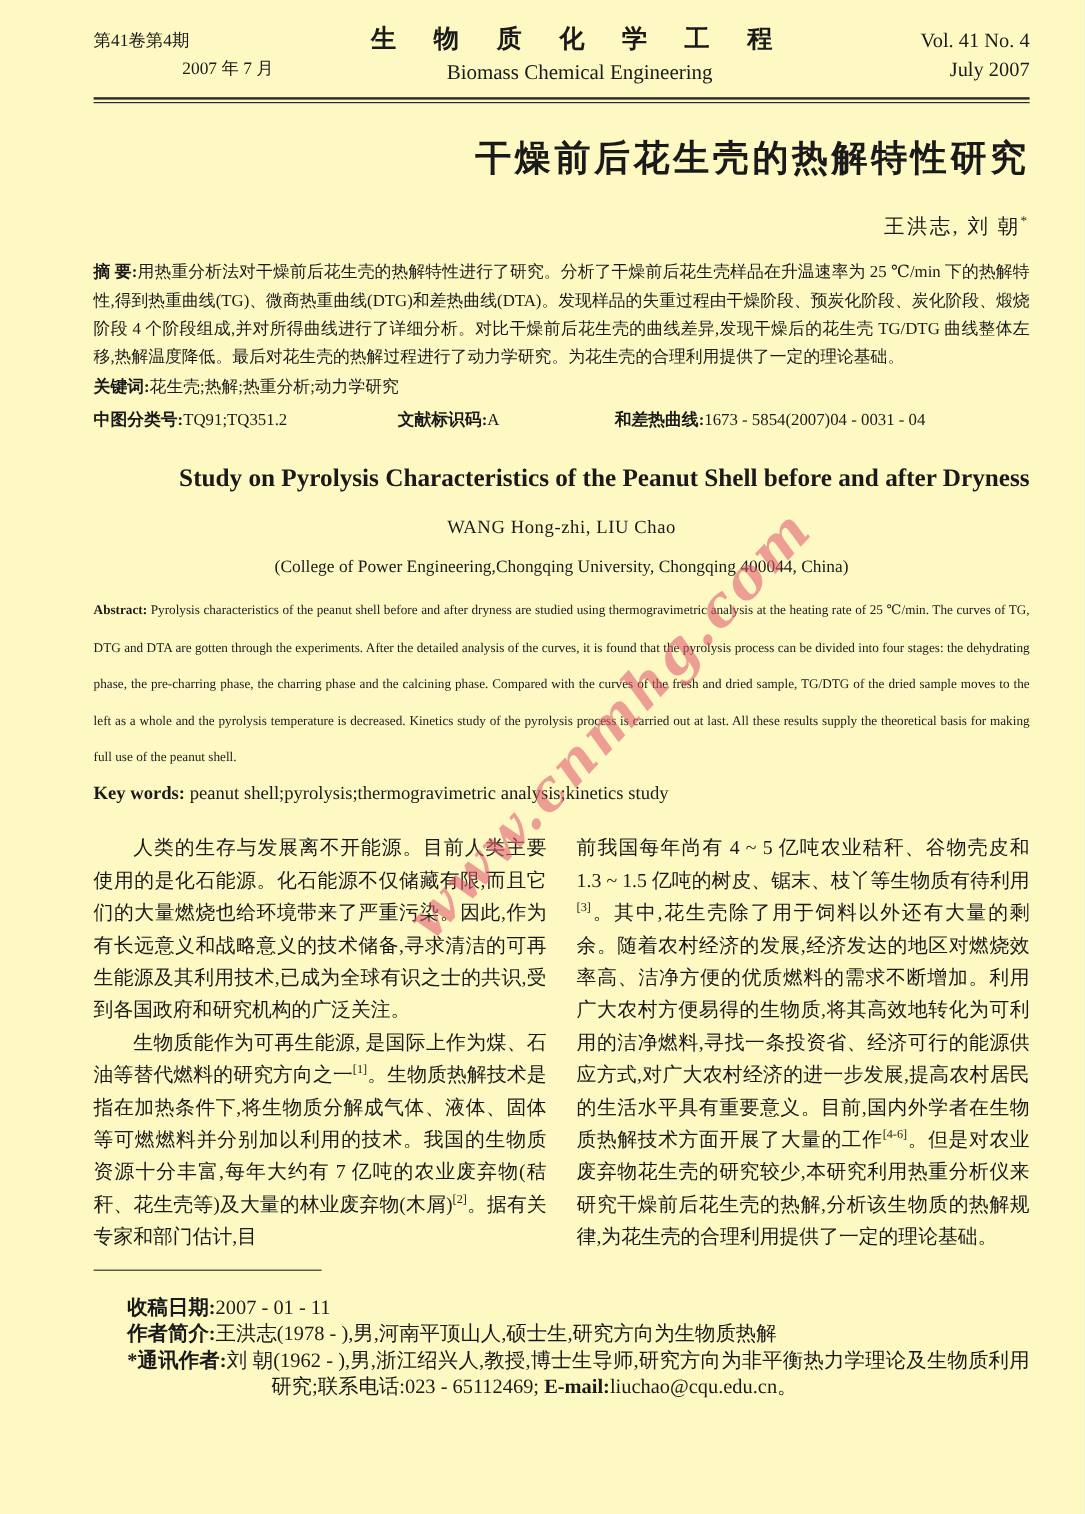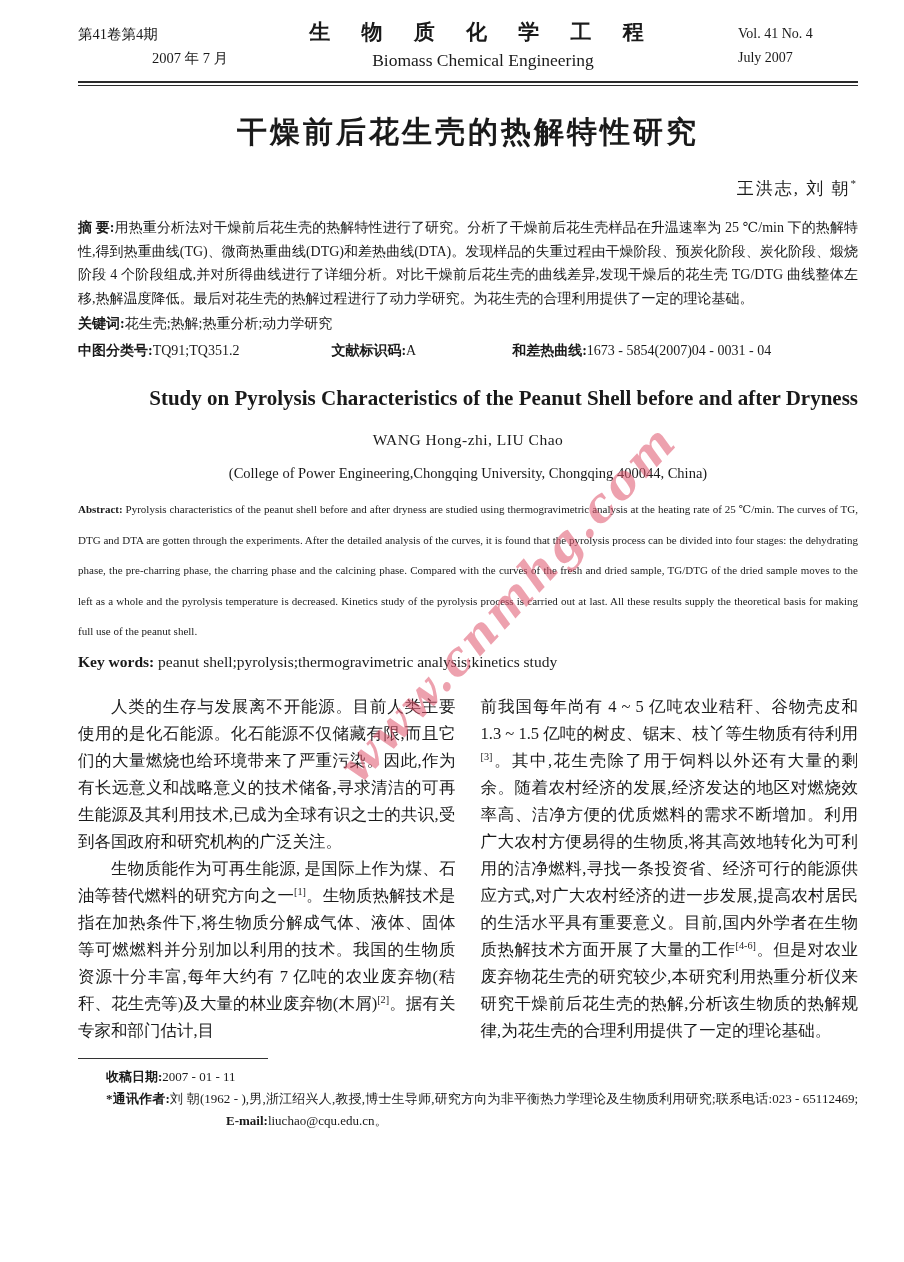--- a/index.html
+++ b/index.html
@@ -2,38 +2,38 @@
 <html><head>
 <meta charset="utf-8">
 <style>
   * { margin: 0; padding: 0; box-sizing: border-box; }
   html, body { background: #e8e8e8; }
   body { font-family: "Liberation Serif", "DejaVu Serif", serif; }
   .page {
     position: relative;
     width: 904px; height: 1262px;
     margin: 0 auto;
-    background: #ffffff;
+    background: #fef9c3;
     color: #1a1a1a;
     overflow: hidden;
     padding: 16px 46px 0 78px;
   }
 
   
   .jheader { display: flex; align-items: flex-start; width: 780px; }
   .jh-left { width: 150px; font-size: 14.5px; line-height: 24px; padding-top: 6px; }
   .jh-left .l2 { padding-left: 8px; text-align: right; }
   .jh-center { flex: 1; text-align: center; }
   .jh-cn { font-size: 21px; font-weight: bold; letter-spacing: 13px; padding-top: 2px; }
   .jh-en { font-size: 17.5px; margin-top: 4px; }
-  .jh-right { width: 120px; font-size: 14px; line-height: 24px; padding-top: 6px; }
+  .jh-right { width: 120px; text-align: right; font-size: 17px; line-height: 24px; padding-top: 6px; }
   .double-rule { width: 780px; height: 5px; border-top: 2px solid #2a2a2a; border-bottom: 1.5px solid #2a2a2a; margin-top: 10px; }
 
   
-  .title-cn { text-align: center; font-size: 30px; font-weight: bold; letter-spacing: 3px; margin-top: 26px; }
+  .title-cn { text-align: right; font-size: 30px; font-weight: bold; letter-spacing: 3px; margin-top: 26px; }
   .authors-cn { text-align: right; font-size: 17px; margin-top: 24px; letter-spacing: 2px; }
   .authors-cn sup { font-size: 11px; }
   .affil-cn { text-align: center; font-size: 14.5px; margin-top: 14px; }
 
   
   .abs-cn { width: 780px; margin-top: 16px; font-size: 14px; line-height: 23.5px; text-align: justify; }
   .bold { font-weight: bold; }
   .kw-cn { width: 780px; margin-top: 2px; font-size: 14px; line-height: 23.5px; }
   .clc-row { width: 780px; display: flex; margin-top: 3px; font-size: 14px; line-height: 23.5px; }
   .clc-row .seg2 { margin-left: 92px; }
@@ -47,21 +47,21 @@
   .kw-en { width: 780px; font-size: 15.5px; line-height: 30.5px; }
 
   
   .body-cols { display: flex; width: 780px; margin-top: 16px; gap: 25px; }
   .col { flex: 1; font-size: 16.5px; line-height: 27px; text-align: justify; }
   .col p.indent { text-indent: 2em; }
   sup.ref { font-size: 0.62em; vertical-align: super; line-height: 0; }
 
   
   .foot-rule { width: 190px; border-top: 1.5px solid #333; margin-top: 14px; }
-  .footer { margin-top: 7px; padding-left: 28px; font-size: 13px; line-height: 22px; width: 780px; }
+  .footer { margin-top: 20px; padding-left: 28px; font-size: 17px; line-height: 22px; width: 780px; }
   .footer .line { text-align: left; }
   .footer .corr { margin-left: -26px; padding-left: 146px; text-indent: -120px; text-align: justify; }
   .footer .corr .star { font-weight: bold; }
 
   
   .watermark {
     position: absolute;
     left: 280px; top: 590px;
     width: 430px;
     text-align: center;
@@ -119,18 +119,19 @@
       <p class="indent">生物质能作为可再生能源, 是国际上作为煤、石油等替代燃料的研究方向之一<sup class="ref">[1]</sup>。生物质热解技术是指在加热条件下,将生物质分解成气体、液体、固体等可燃燃料并分别加以利用的技术。我国的生物质资源十分丰富,每年大约有 7 亿吨的农业废弃物(秸秆、花生壳等)及大量的林业废弃物(木屑)<sup class="ref">[2]</sup>。据有关专家和部门估计,目</p>
     </div>
     <div class="col">
       <p>前我国每年尚有 4 ~ 5 亿吨农业秸秆、谷物壳皮和 1.3 ~ 1.5 亿吨的树皮、锯末、枝丫等生物质有待利用<sup class="ref">[3]</sup>。其中,花生壳除了用于饲料以外还有大量的剩余。随着农村经济的发展,经济发达的地区对燃烧效率高、洁净方便的优质燃料的需求不断增加。利用广大农村方便易得的生物质,将其高效地转化为可利用的洁净燃料,寻找一条投资省、经济可行的能源供应方式,对广大农村经济的进一步发展,提高农村居民的生活水平具有重要意义。目前,国内外学者在生物质热解技术方面开展了大量的工作<sup class="ref">[4-6]</sup>。但是对农业废弃物花生壳的研究较少,本研究利用热重分析仪来研究干燥前后花生壳的热解,分析该生物质的热解规律,为花生壳的合理利用提供了一定的理论基础。</p>
     </div>
   </div>
 
   <div class="foot-rule"></div>
   <div class="footer">
     <div class="line"><span class="bold">收稿日期:</span><span>2007 - 01 - 11</span></div>
+    <div class="line"><span class="bold">作者简介:</span><span>王洪志(1978 - ),男,河南平顶山人,硕士生,研究方向为生物质热解</span></div>
     <div class="line corr"><span class="star">*</span><span class="bold">通讯作者:</span><span>刘 朝(1962 - ),男,浙江绍兴人,教授,博士生导师,研究方向为非平衡热力学理论及生物质利用研究;联系电话:023 - 65112469; </span><span class="bold">E-mail:</span><span>liuchao@cqu.edu.cn。</span></div>
   </div>
 
   <div class="watermark" style="color: rgb(224, 85, 109);">www.cnmhg.com</div>
 
 </div>
 
 </body></html>

